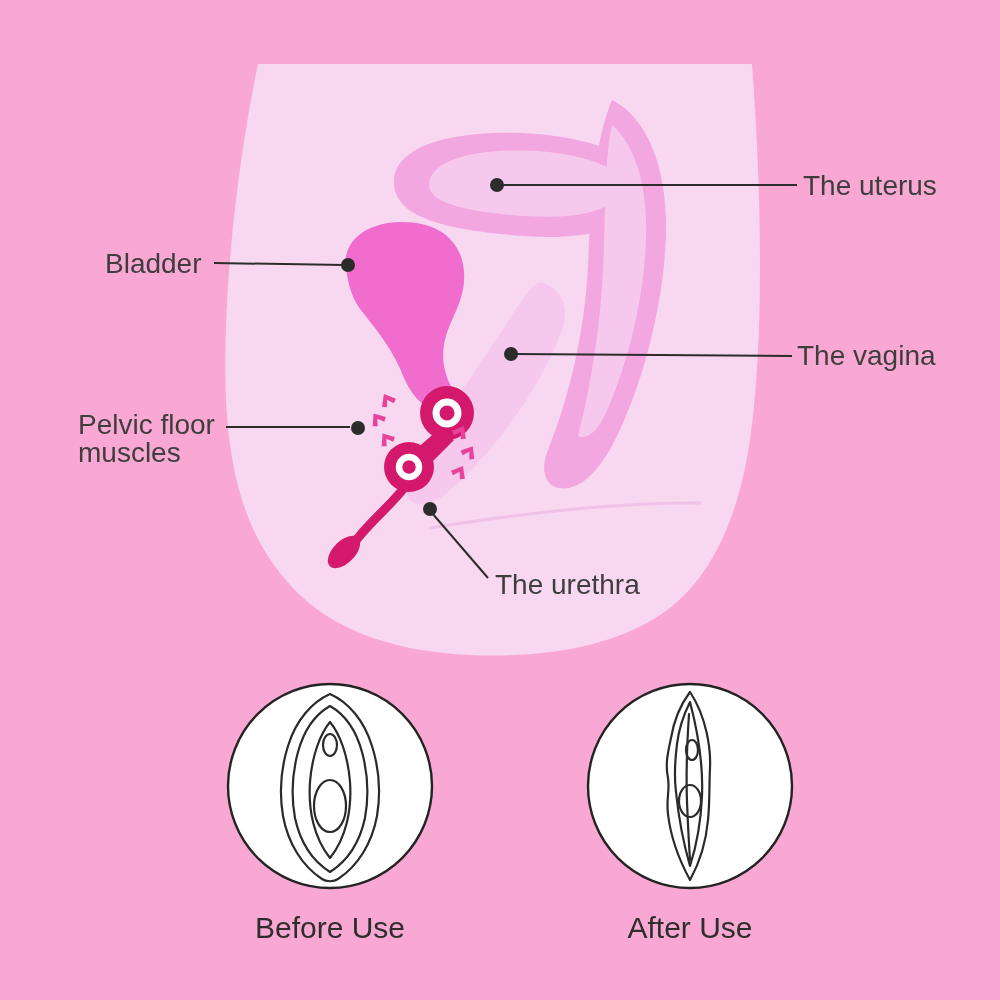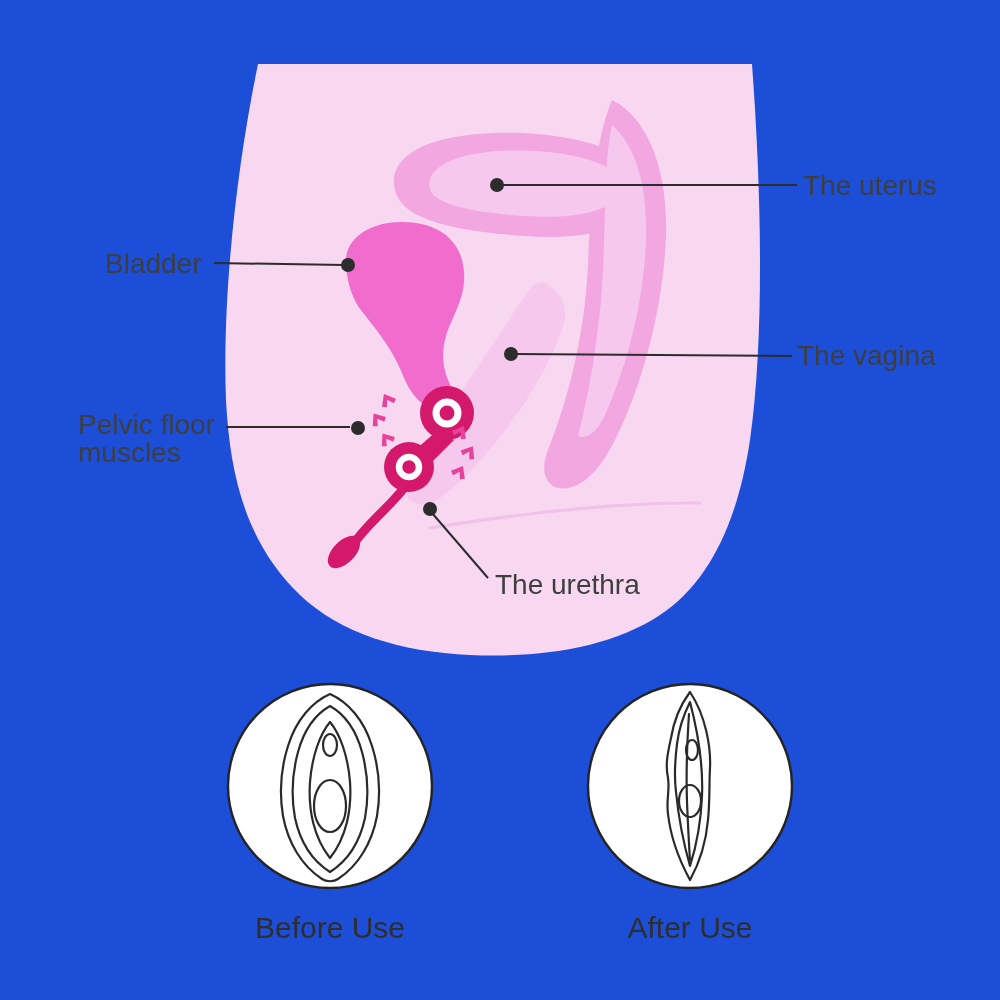--- a/index.html
+++ b/index.html
@@ -1,16 +1,16 @@
 <!DOCTYPE html>
 <html><head>
 <meta charset="utf-8">
 <style>
   html,body{margin:0;padding:0;background:#ffffff;}
-  .stage{width:1000px;height:1000px;position:relative;background:#1d4ed8;overflow:hidden;}
+  .stage{width:1000px;height:1000px;position:relative;background:#f9a8d4;overflow:hidden;}
   svg{display:block;}
   .label{font-family:"Liberation Sans",sans-serif;font-size:28px;fill:#3e3e3e;}
   .caption{font-family:"Liberation Sans",sans-serif;font-size:30px;fill:#2e2e2e;}
   .leader{fill:none;stroke-width:2;}
   .outline-circle{fill:#ffffff;stroke:#242424;stroke-width:2.4;}
   .sketch{fill:none;stroke:#2a2a2a;stroke-width:2.2;stroke-linejoin:round;stroke-linecap:round;}
   .white-ring{fill:none;stroke:#ffffff;}
   .crease{fill:none;stroke:#f1c2e8;stroke-width:3;stroke-linecap:round;}
 </style>
 </head>

